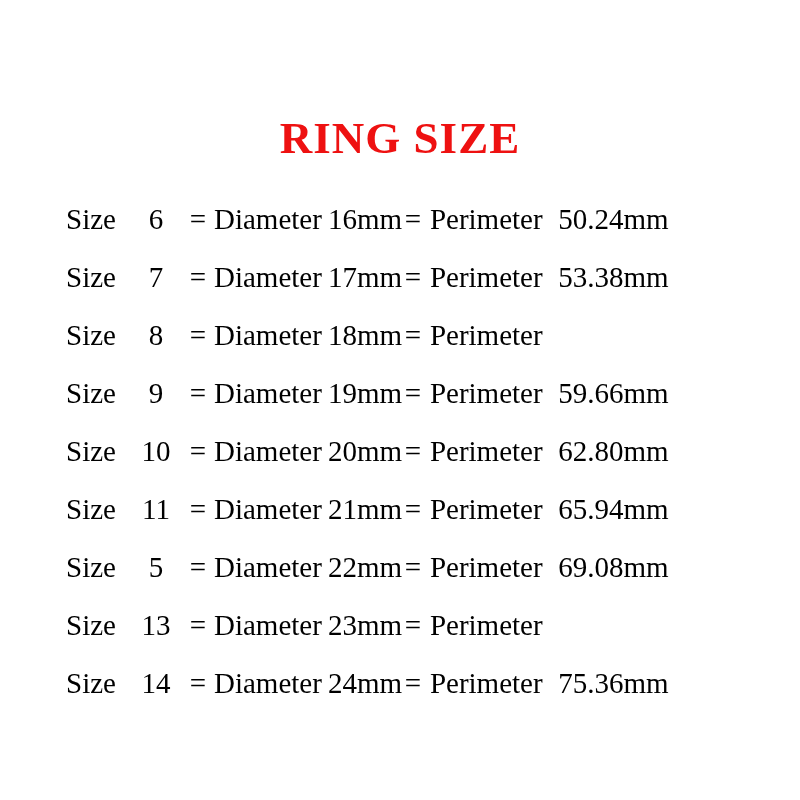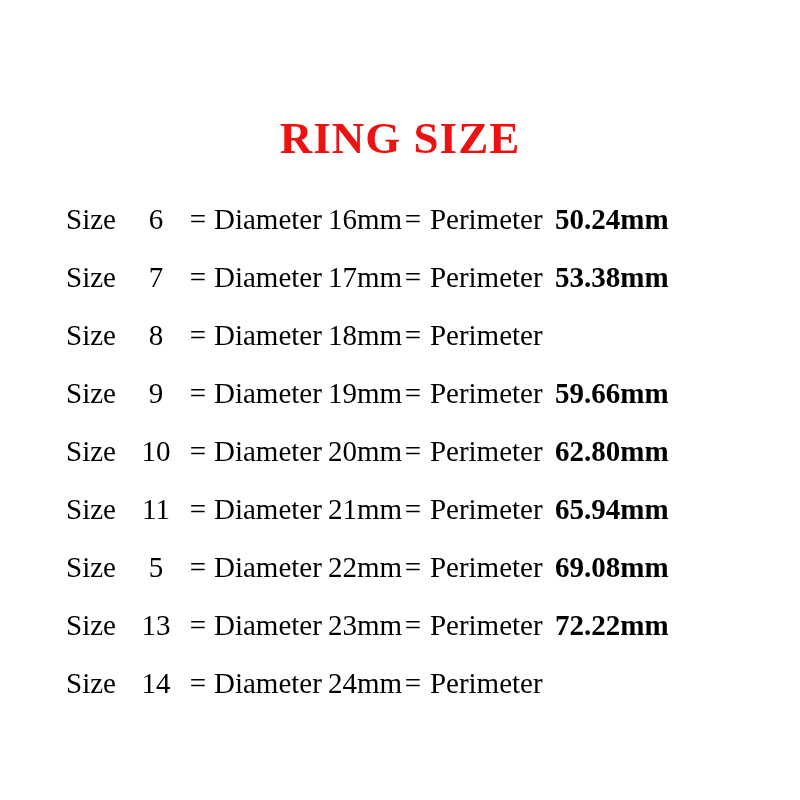--- a/index.html
+++ b/index.html
@@ -77,21 +77,20 @@
     text-align: center;
   }
   .cell-perim-label {
     text-align: right;
     padding-left: 2px;
   }
   .cell-perim-value {
     width: 120px;
     text-align: right;
     padding-left: 6px;
-    font-weight: bold;
   }
 </style>
 </head>
 <body>
 
 <div class="page">
 
   <div class="title">RING SIZE</div>
 
   <div class="table">
@@ -173,27 +172,27 @@
     </div>
 
     <div class="row">
       <span class="cell-size-label">Size</span>
       <span class="cell-size-value">13</span>
       <span class="cell-eq">=</span>
       <span class="cell-diam-label">Diameter</span>
       <span class="cell-diam-value">23mm</span>
       <span class="cell-eq2">=</span>
       <span class="cell-perim-label">Perimeter</span>
-      <span class="cell-perim-value">72.22mm</span>
     </div>
 
     <div class="row">
       <span class="cell-size-label">Size</span>
       <span class="cell-size-value">14</span>
       <span class="cell-eq">=</span>
       <span class="cell-diam-label">Diameter</span>
       <span class="cell-diam-value">24mm</span>
       <span class="cell-eq2">=</span>
       <span class="cell-perim-label">Perimeter</span>
+      <span class="cell-perim-value">75.36mm</span>
     </div>
 
   </div>
 </div>
 
 </body></html>

